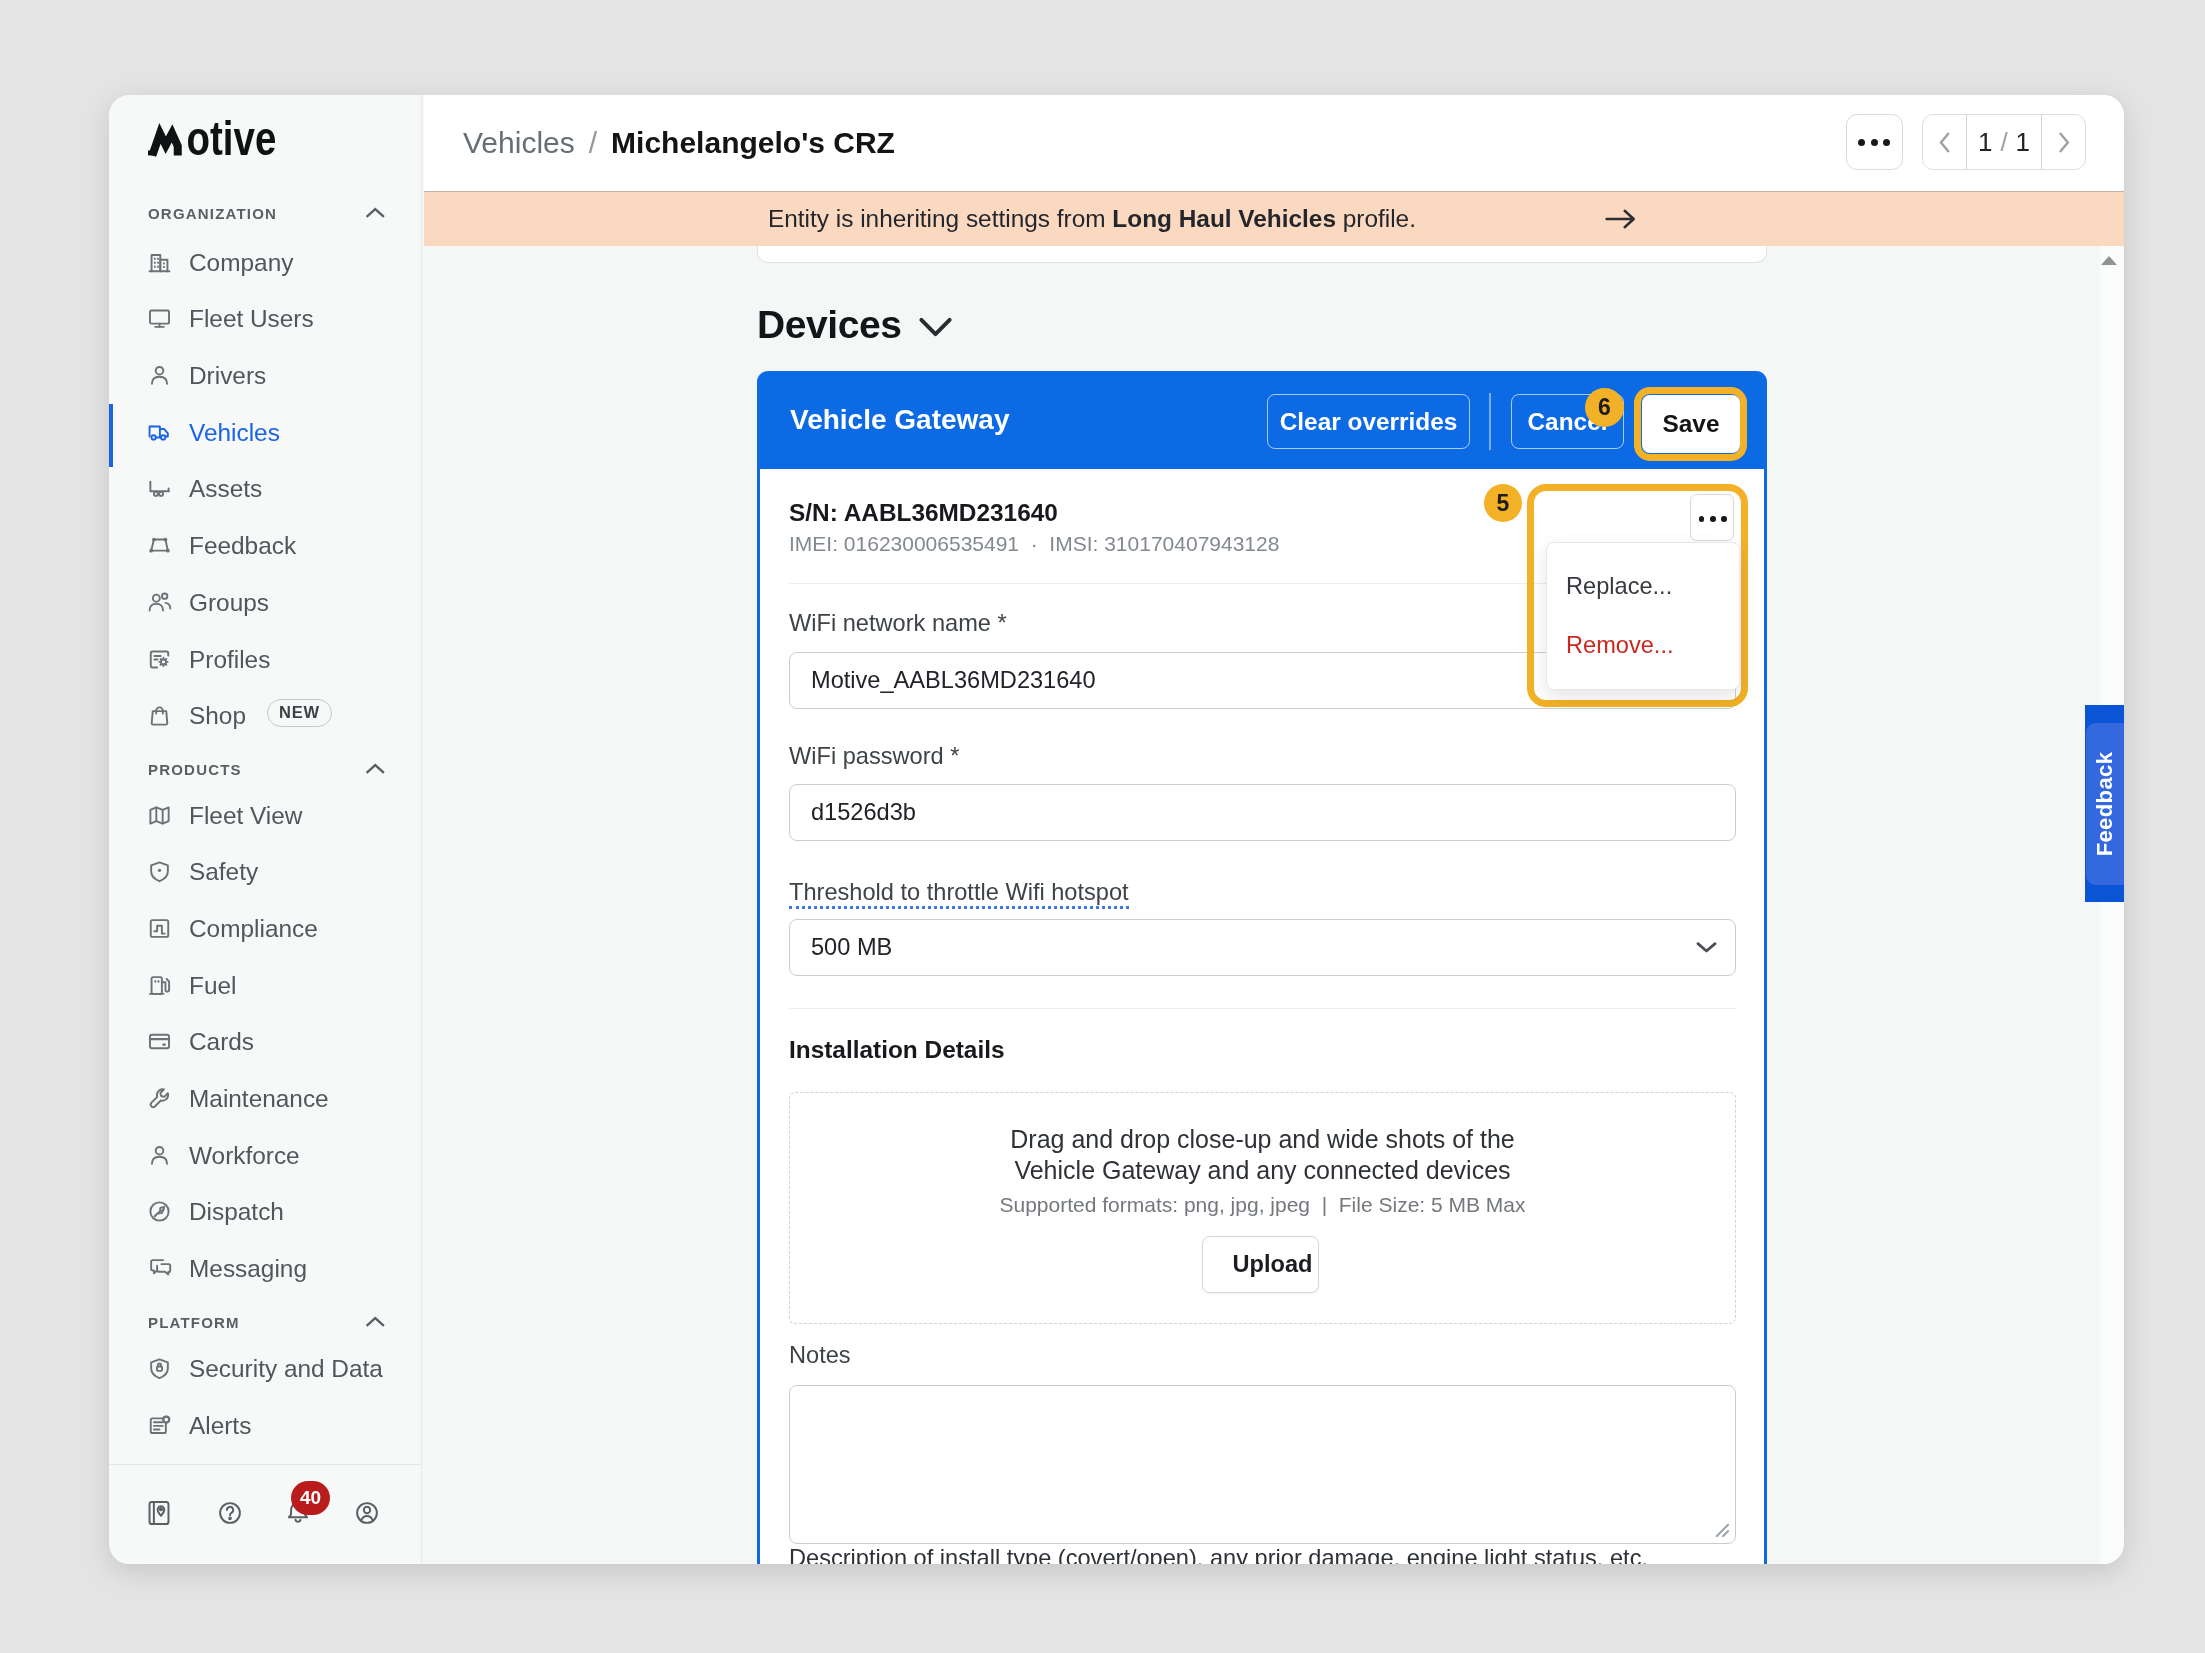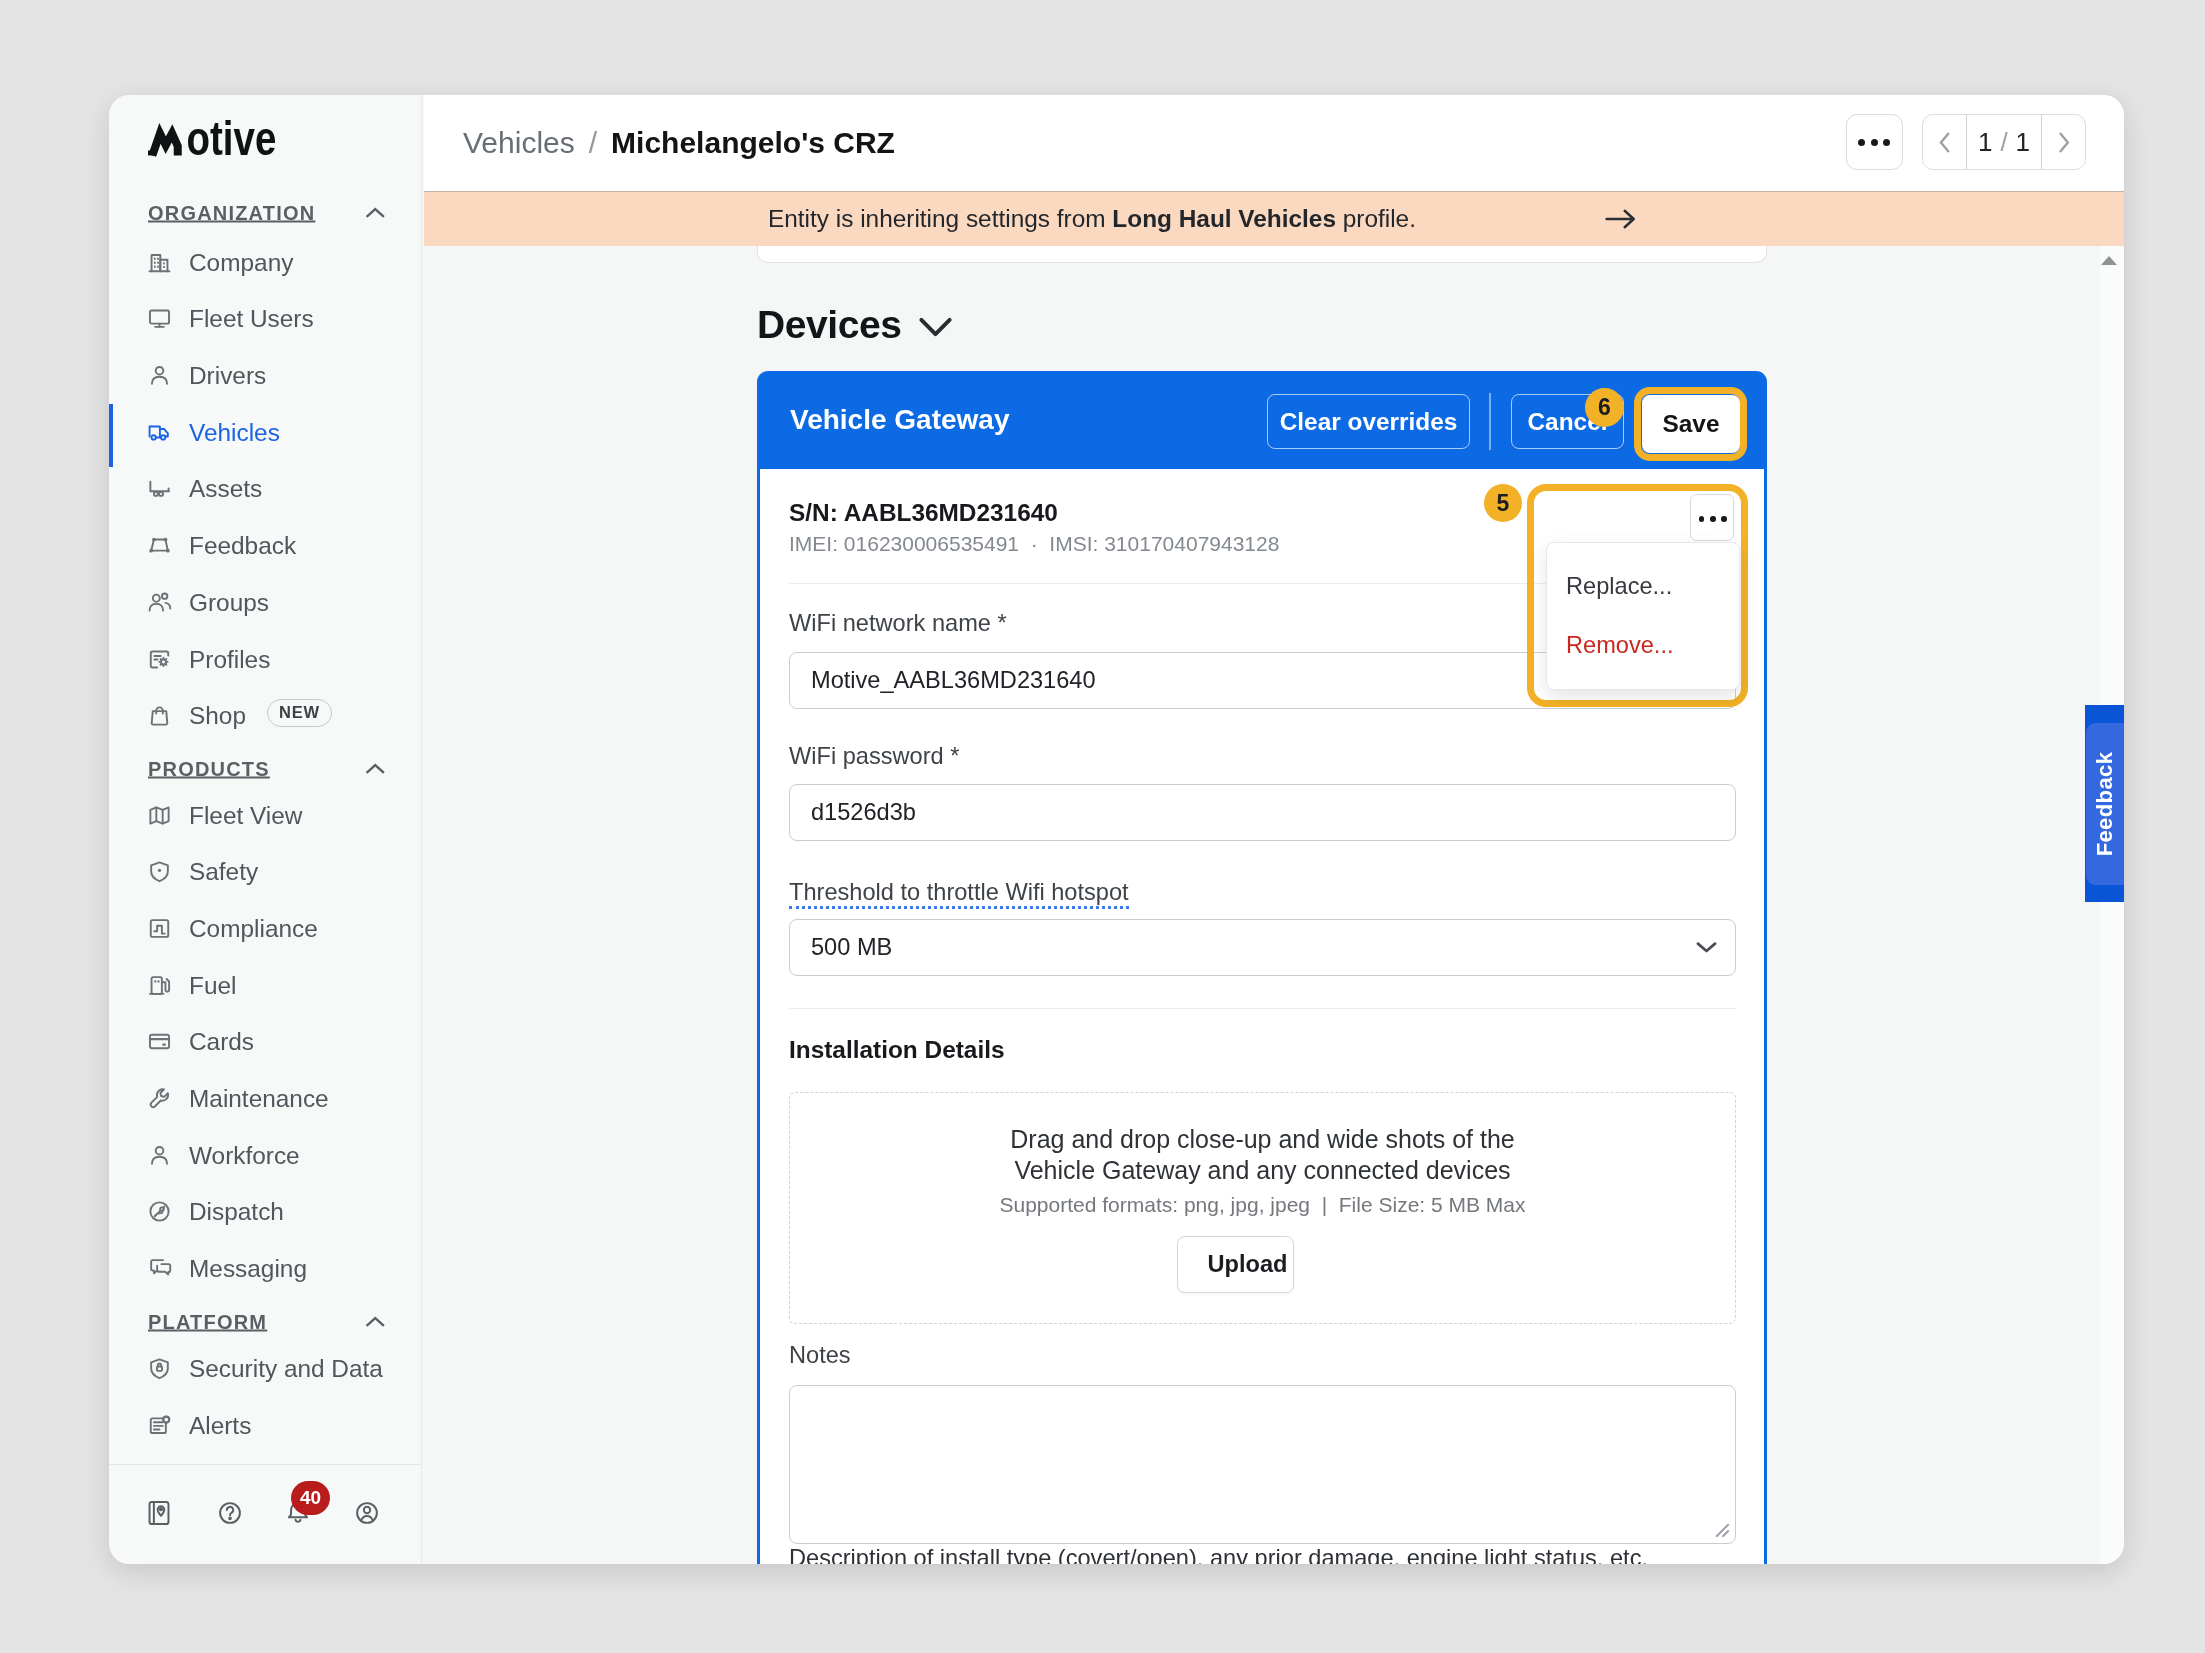--- a/index.html
+++ b/index.html
@@ -6,21 +6,21 @@
   html,body { width:2205px; height:1654px; background:#e4e4e4; font-family:"Liberation Sans", sans-serif; }
   .window { position:absolute; left:109px; top:95px; width:2015px; height:1469px; background:#f5f6f6; border-radius:20.5px; overflow:hidden; box-shadow:0 7.9px 28px rgba(0,0,0,0.13); }
   
   .sidebar { position:absolute; left:0; top:0; width:313px; height:100%; background:#f7f8f8; border-right:1.6px solid #e8eaea; }
   .logo { position:absolute; left:39px; top:25px; }
   .navrow { position:absolute; left:0; width:313px; height:57px; display:flex; align-items:center; }
   .navrow .ic { position:absolute; left:37px; width:27px; height:27px; display:flex; align-items:center; justify-content:center; }
   .navrow .lb { position:absolute; left:80px; font-size:24.4px; color:#51565c; white-space:nowrap; }
   .navrow.active .lb { color:#1b63e4; }
   .sechead { position:absolute; left:0; width:313px; height:31.5px; }
-  .sechead .t { position:absolute; left:39px; top:50%; transform:translateY(-50%); font-size:20px; font-weight:bold; letter-spacing:1.2px; color:#5a5f64;text-decoration:underline; }
+  .sechead .t { position:absolute; left:39px; top:50%; transform:translateY(-50%); font-size:15px; font-weight:bold; letter-spacing:1.2px; color:#5a5f64; }
   .sechead svg { position:absolute; left:256px; top:50%; transform:translateY(-50%); }
   .activebar { position:absolute; left:0; top:309px; width:3.9px; height:63px; background:#1b63e4; }
   .newpill { position:absolute; left:158px; top:11.8px; border:1.6px solid #c6cacd; border-radius:15.8px; padding:3.2px 11px 3.9px; font-size:16.5px; font-weight:bold; letter-spacing:0.8px; color:#3c4146; }
   .side-div { position:absolute; left:0; top:1369px; width:312px; border-top:1.6px solid #e5e7e7; }
   .bicon { position:absolute; top:1403px; width:30px; height:30px; }
   .badge40 { position:absolute; left:182px; top:1386px; width:39px; height:34px; background:#b91c1c; border-radius:17.3px; color:#fff; font-size:19px; font-weight:bold; text-align:center; line-height:34px; }
   
   .topbar { position:absolute; left:315px; top:0; right:0; height:97px; background:#ffffff; border-bottom:1.6px solid #c2b4a9; }
   .crumb { position:absolute; left:39px; top:0; height:95px; display:flex; align-items:center; font-size:30px; color:#696e74; }
   .crumb b { color:#121416; font-weight:bold; }
@@ -50,21 +50,21 @@
   .imei { position:absolute; left:32px; top:161px; font-size:21px; color:#84898f; }
   .hr { position:absolute; left:32px; width:947px; border-top:1.6px solid #ececec; }
   .flabel { position:absolute; left:32px; font-size:23.6px; color:#3e4348; }
   .finput { position:absolute; left:32px; width:947px; height:57px; background:#fff; border:1.6px solid #c9cdd1; border-radius:7.9px; font-size:23.6px; color:#202327; display:flex; align-items:center; padding-left:21px; }
   .dotted { position:absolute; left:32px; top:535px; width:340px; border-top:3.2px dotted #3f79e8; }
   .selchev { position:absolute; left:939px; top:571px; }
   .instal { position:absolute; left:32px; top:665px; font-size:24.4px; font-weight:bold; color:#17191c; }
   .dropzone { position:absolute; left:32px; top:721px; width:947px; height:232px; border:1.6px dashed #cfd3d6; border-radius:6.3px; }
   .dz1 { position:absolute; left:0; width:100%; text-align:center; font-size:25px; color:#2e3236; }
   .dz3 { position:absolute; left:0; top:100px; width:100%; text-align:center; font-size:21px; color:#74787d; }
-  .upload { position:absolute; left:420px; top:865px; width:117px; height:57px; background:#fff; border:1.6px solid #d4d7da; border-radius:7.9px; font-size:23.6px; font-weight:bold; color:#1b1d20; display:flex; align-items:center; justify-content:center; box-shadow:0 1.6px 3.2px rgba(0,0,0,0.04);padding-left:24px; }
+  .upload { position:absolute; left:445px; top:865px; width:117px; height:57px; background:#fff; border:1.6px solid #d4d7da; border-radius:7.9px; font-size:23.6px; font-weight:bold; color:#1b1d20; display:flex; align-items:center; justify-content:center; box-shadow:0 1.6px 3.2px rgba(0,0,0,0.04);padding-left:24px; }
   .notes { position:absolute; left:32px; top:971px; font-size:23.6px; color:#3e4348; }
   .textarea { position:absolute; left:32px; top:1014px; width:947px; height:159px; background:#fff; border:1.6px solid #c9cdd1; border-radius:7.9px; }
   .desc { position:absolute; left:32px; top:1174px; font-size:23.6px; color:#2e3236; white-space:nowrap; }
   
   .ring { position:absolute; border:7.9px solid #f2b126; }
   .ring.save { left:1525px; top:292px; width:113px; height:74px; border-radius:15.8px; }
   .savebtn { position:absolute; left:1533px; top:300px; width:98px; height:58px; background:#fff; border-radius:7.9px; display:flex; align-items:center; justify-content:center; font-size:24.4px; font-weight:bold; color:#121416; }
   .ringmenu { position:absolute; left:1418px; top:389px; width:221px; height:223px; border:7.9px solid #f2b126; border-radius:19px; }
   .badge { position:absolute; width:39px; height:39px; border-radius:50%; background:#f2b126; color:#1c1d1f; font-weight:bold; font-size:23px; display:flex; align-items:center; justify-content:center; }
   .b6 { left:1476px; top:293px; }

